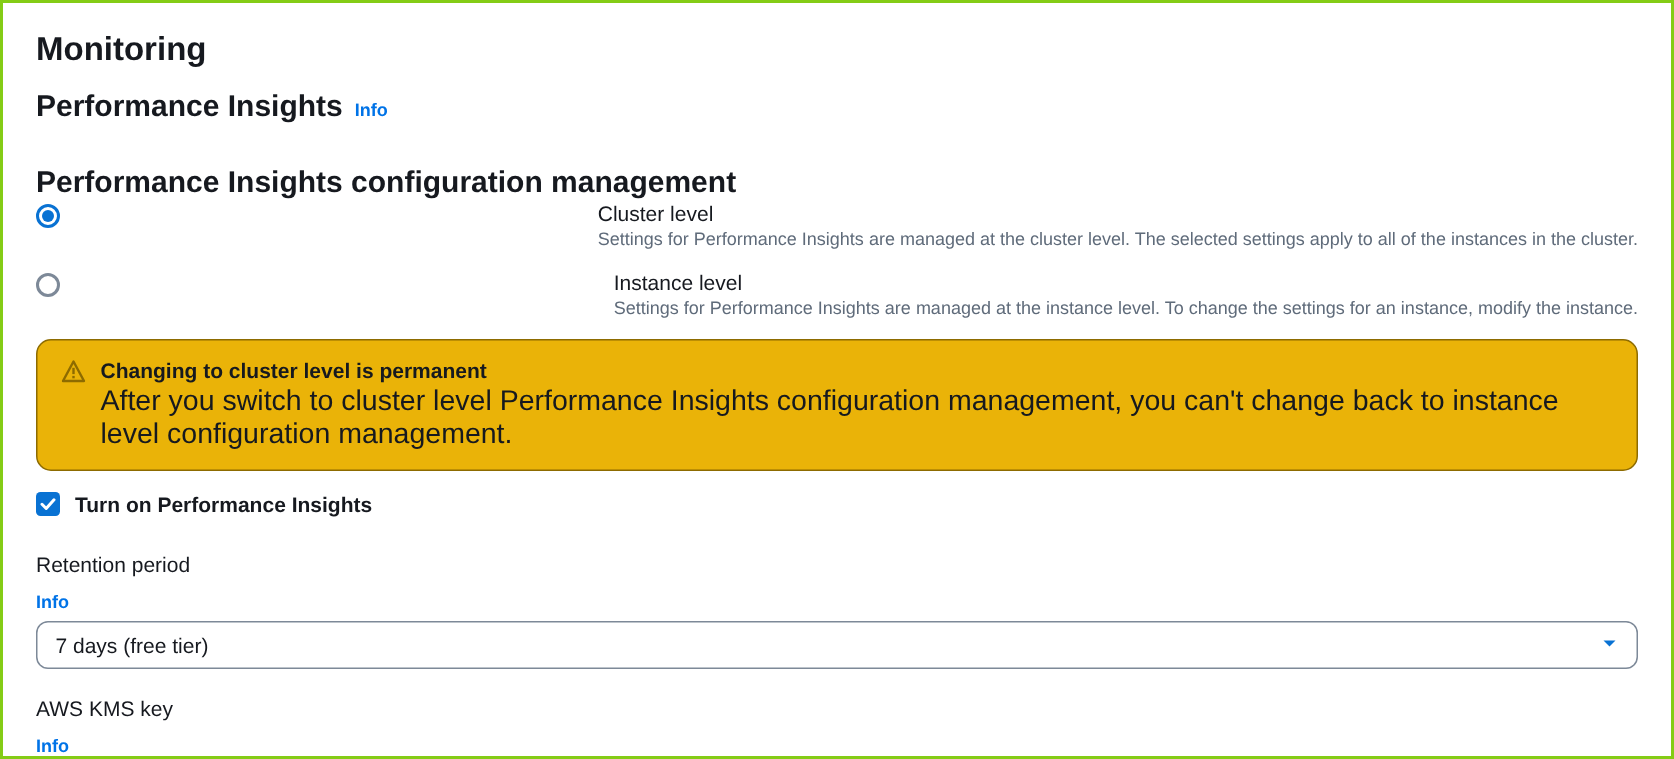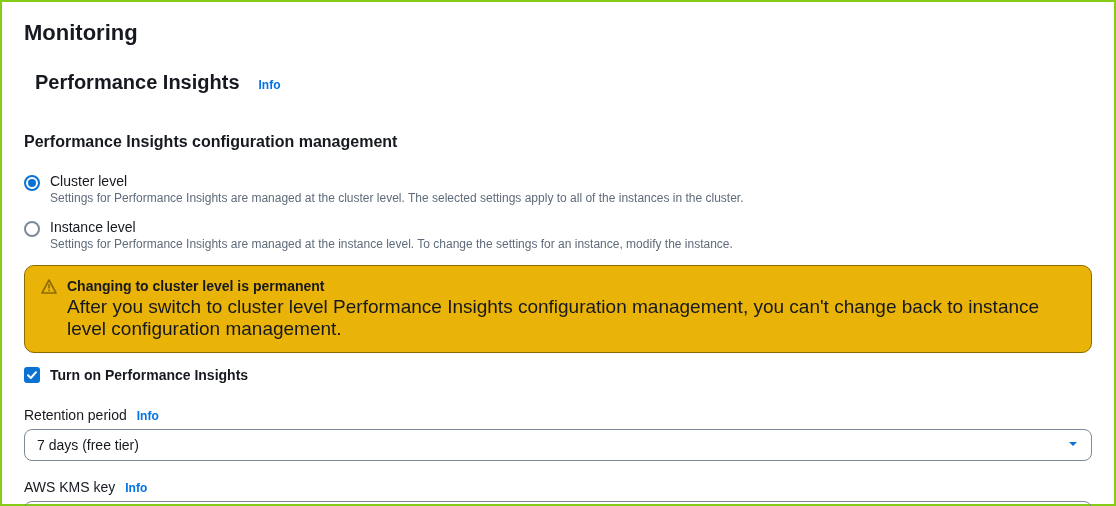--- a/index.html
+++ b/index.html
@@ -23,39 +23,40 @@
   }
   .section-title-row {
     display: flex;
     align-items: baseline;
     gap: 8px;
     margin-bottom: 28px;
   }
   h2.section-title {
     font-size: 20px;
     font-weight: 700;
-    margin: 11px;
+    margin: 0;
   }
   .info-link {
     color: #0073e7;
     font-size: 12px;
     font-weight: 700;
     text-decoration: none;
     cursor: pointer;
   }
   .group-label {
-    font-size: 16px;
-    font-weight: 700;
-    margin: 0 0 22px 0;
+    font-size: 20px;
+    font-weight: 700;
+    margin: 0 0 0 0;
   }
   .radio-option {
     display: flex;
     align-items: flex-start;
     gap: 10px;
     margin-bottom: 14px;
+    justify-content: space-between;
   }
   .radio-circle {
     width: 16px; height: 16px;
     border-radius: 50%;
     border: 2px solid #0972d3;
     margin-top: 2px;
     flex: 0 0 auto;
     position: relative;
     cursor: pointer;
   }
@@ -122,20 +123,21 @@
     font-weight: bold;
   }
   .field {
     margin-bottom: 18px;
   }
   .field-label-row {
     display: flex;
     align-items: baseline;
     gap: 10px;
     margin-bottom: 6px;
+    flex-direction: column;
   }
   .field-label {
     font-size: 14px;
     color: #16191f;
   }
   .select {
     width: 1116px;
     max-width: 100%;
     border: 1.5px solid #7d8998;
     border-radius: 8px;

